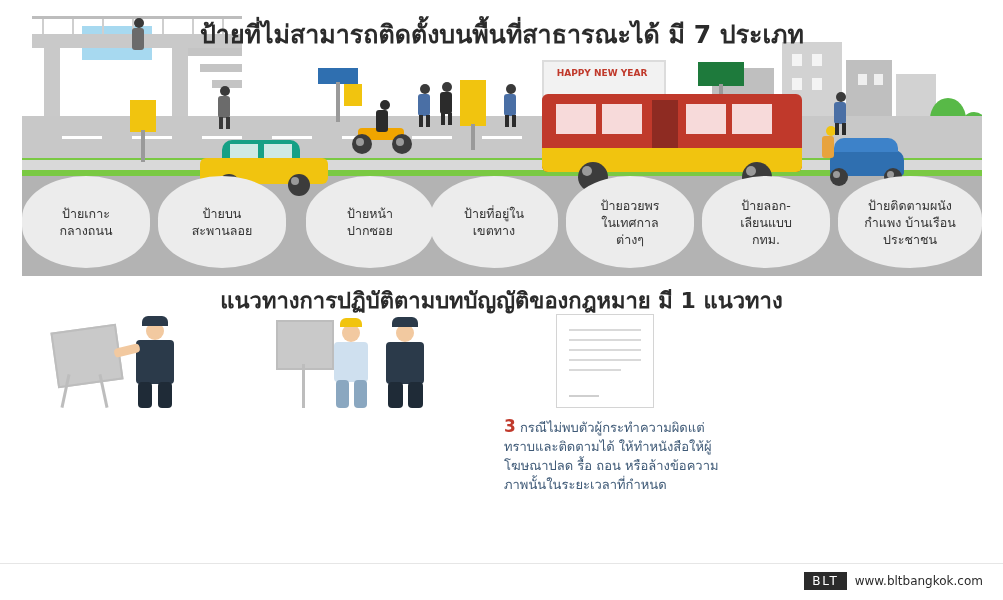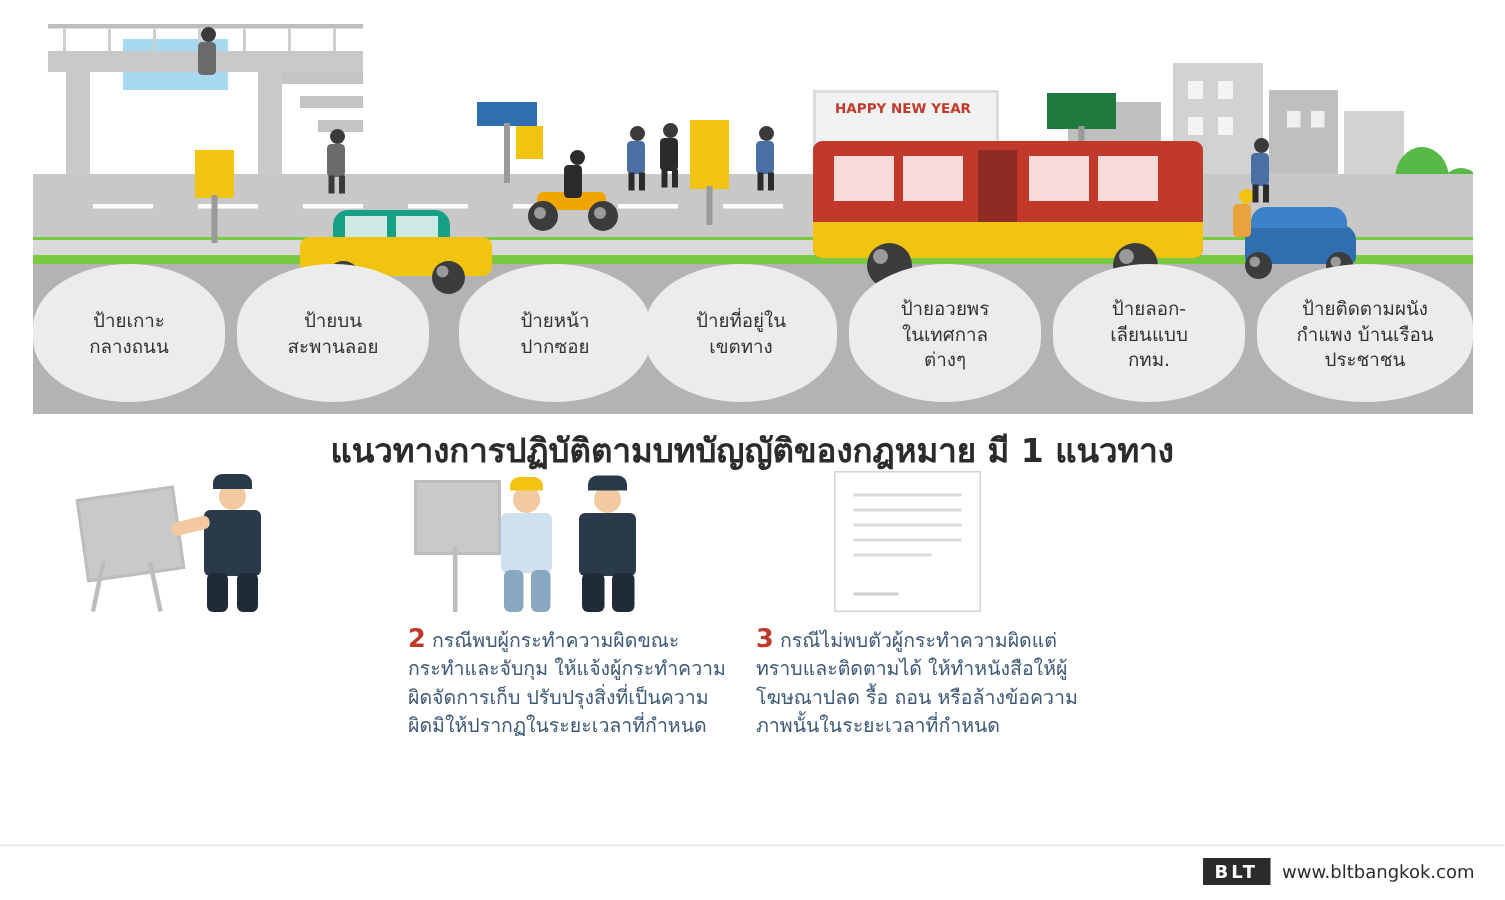--- a/index.html
+++ b/index.html
@@ -107,21 +107,21 @@
   .art .man-body{position:absolute;border-radius:4px;}
   .art .man-head{position:absolute;border-radius:50%;}
   .art .cap{position:absolute;border-radius:6px 6px 0 0;}
   .paper{position:absolute;background:#fff;border:1px solid #d4d4d4;}
   .paper i{position:absolute;height:2px;background:#d9d9d9;}
   .bill{position:absolute;background:#efe6c8;border:1px solid #d8cda6;}
   .bill .circle{position:absolute;border-radius:50%;background:#d9b24a;}
 
   
   .footer{position:absolute;right:20px;bottom:10px;display:flex;align-items:center;gap:8px;}
-  .blt{background:#2b2b2b;color:#fff;font-size:12px;font-weight:bold;padding:2px 8px;letter-spacing:2px;}
+  .blt{background:#2b2b2b;color:#fff;font-size:12px;font-weight:normal;padding:2px 8px;letter-spacing:2px;}
   .site{font-size:12px;color:#2b2b2b;}
   .hr{position:absolute;left:0;bottom:36px;width:1003px;height:1px;background:#e6e6e6;}
 </style>
 </head>
 <body>
 
 <div class="page">
 
   <div class="scene">
     <div class="sky"></div>
@@ -274,20 +274,21 @@
       <div class="head" style="left:2px;top:0;background:#3a3a3a;"></div>
       <div class="body" style="left:0;top:10px;background:#4a6fa5;"></div>
       <div class="leg" style="left:1px;top:31px;background:#2b2b2b;"></div>
       <div class="leg" style="left:8px;top:31px;background:#2b2b2b;"></div>
     </div>
     <div class="ped" style="left:110px;top:10px;">
       <div class="head" style="left:2px;top:0;background:#3a3a3a;"></div>
       <div class="body" style="left:0;top:10px;background:#6b6b6b;"></div>
     </div>
 
+    <div class="title">ป้ายที่ไม่สามารถติดตั้งบนพื้นที่สาธารณะได้ มี 7 ประเภท</div>
   </div>
 
   <div class="bubbles">
     <div class="bubble" style="left:0px;">
         <span style="white-space:pre-line">ป้ายเกาะ
 กลางถนน</span>
       </div>
     <div class="bubble" style="left:136px;">
         <span style="white-space:pre-line">ป้ายบน
 สะพานลอย</span>
@@ -343,21 +344,20 @@
         <div class="cap" style="left:68px;top:6px;width:22px;height:9px;background:#f1c40f;"></div>
         <div class="man-body" style="left:62px;top:30px;width:34px;height:40px;background:#cfe0ef;"></div>
         <div class="man-body" style="left:64px;top:68px;width:13px;height:28px;background:#8aa7c0;"></div>
         <div class="man-body" style="left:82px;top:68px;width:13px;height:28px;background:#8aa7c0;"></div>
         <div class="man-head" style="left:124px;top:12px;width:18px;height:18px;background:#f2c9a0;"></div>
         <div class="cap" style="left:120px;top:5px;width:26px;height:10px;background:#2b3a4a;"></div>
         <div class="man-body" style="left:114px;top:30px;width:38px;height:42px;background:#2b3a4a;"></div>
         <div class="man-body" style="left:116px;top:70px;width:15px;height:26px;background:#1f2b37;"></div>
         <div class="man-body" style="left:136px;top:70px;width:15px;height:26px;background:#1f2b37;"></div>
       </div>
-      <div class="txt"><span class="num">2</span> <span>กรณีพบผู้กระทำความผิดขณะกระทำและจับกุม ให้แจ้งผู้กระทำความผิดจัดการเก็บ ปรับปรุงสิ่งที่เป็นความผิดมิให้ปรากฏในระยะเวลาที่กำหนด</span></div>
     </div>
 
     <div class="card" style="left:464px;">
       <div class="art">
         <div class="paper" style="left:52px;top:2px;width:96px;height:92px;">
           <i style="left:12px;top:14px;width:72px;"></i>
           <i style="left:12px;top:24px;width:72px;"></i>
           <i style="left:12px;top:34px;width:72px;"></i>
           <i style="left:12px;top:44px;width:72px;"></i>
           <i style="left:12px;top:54px;width:52px;"></i>

